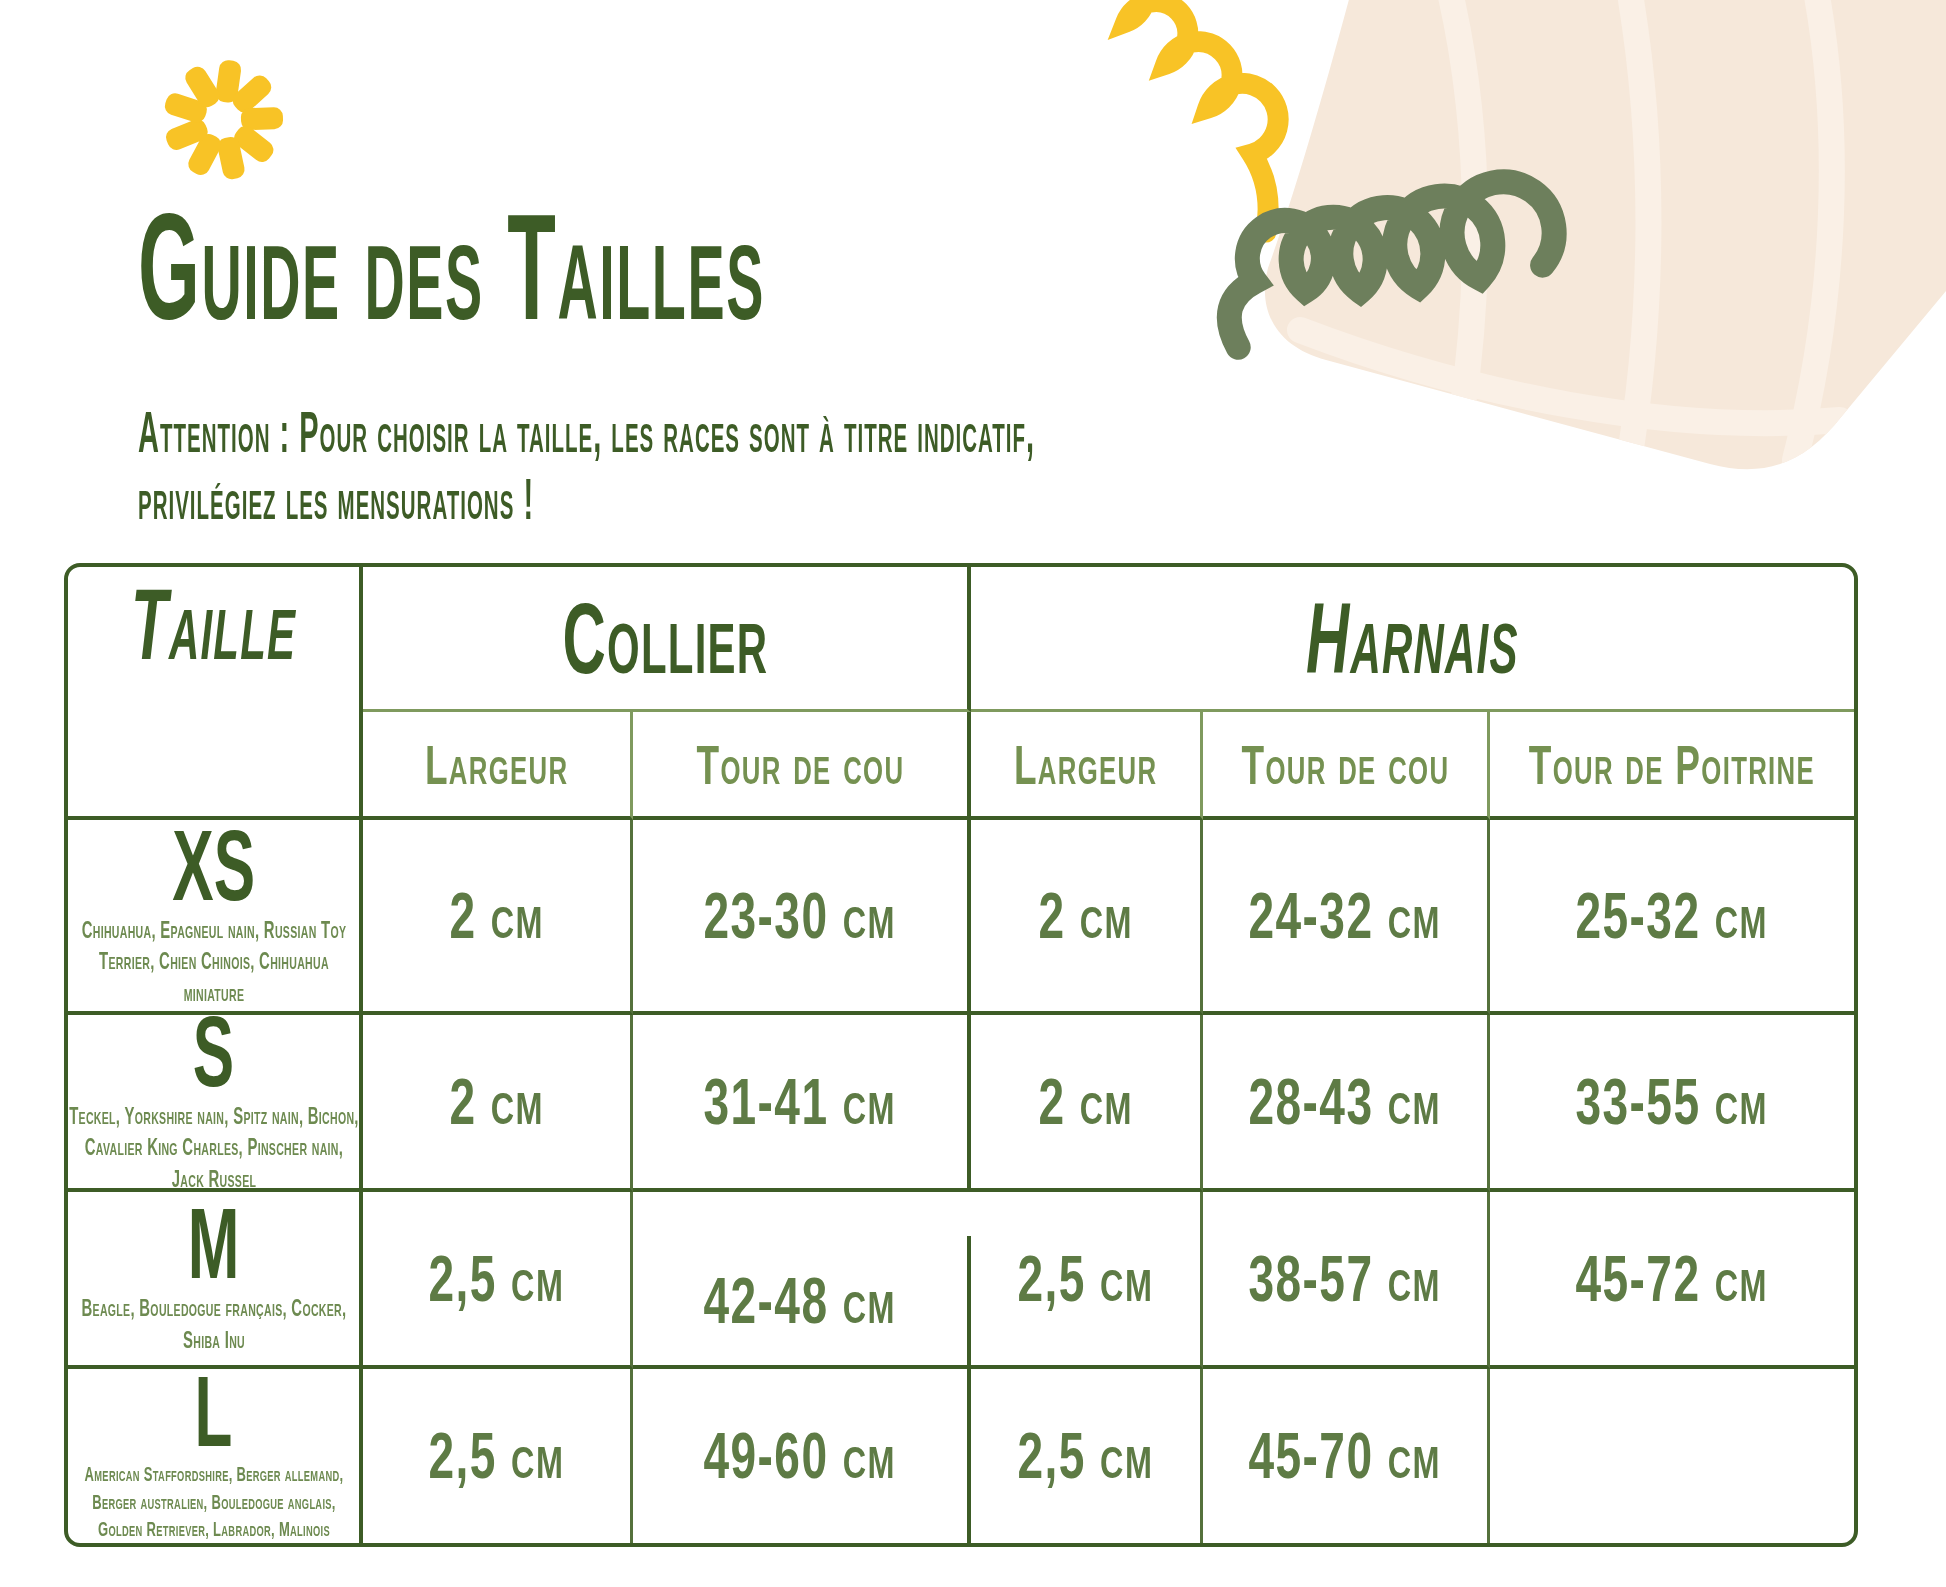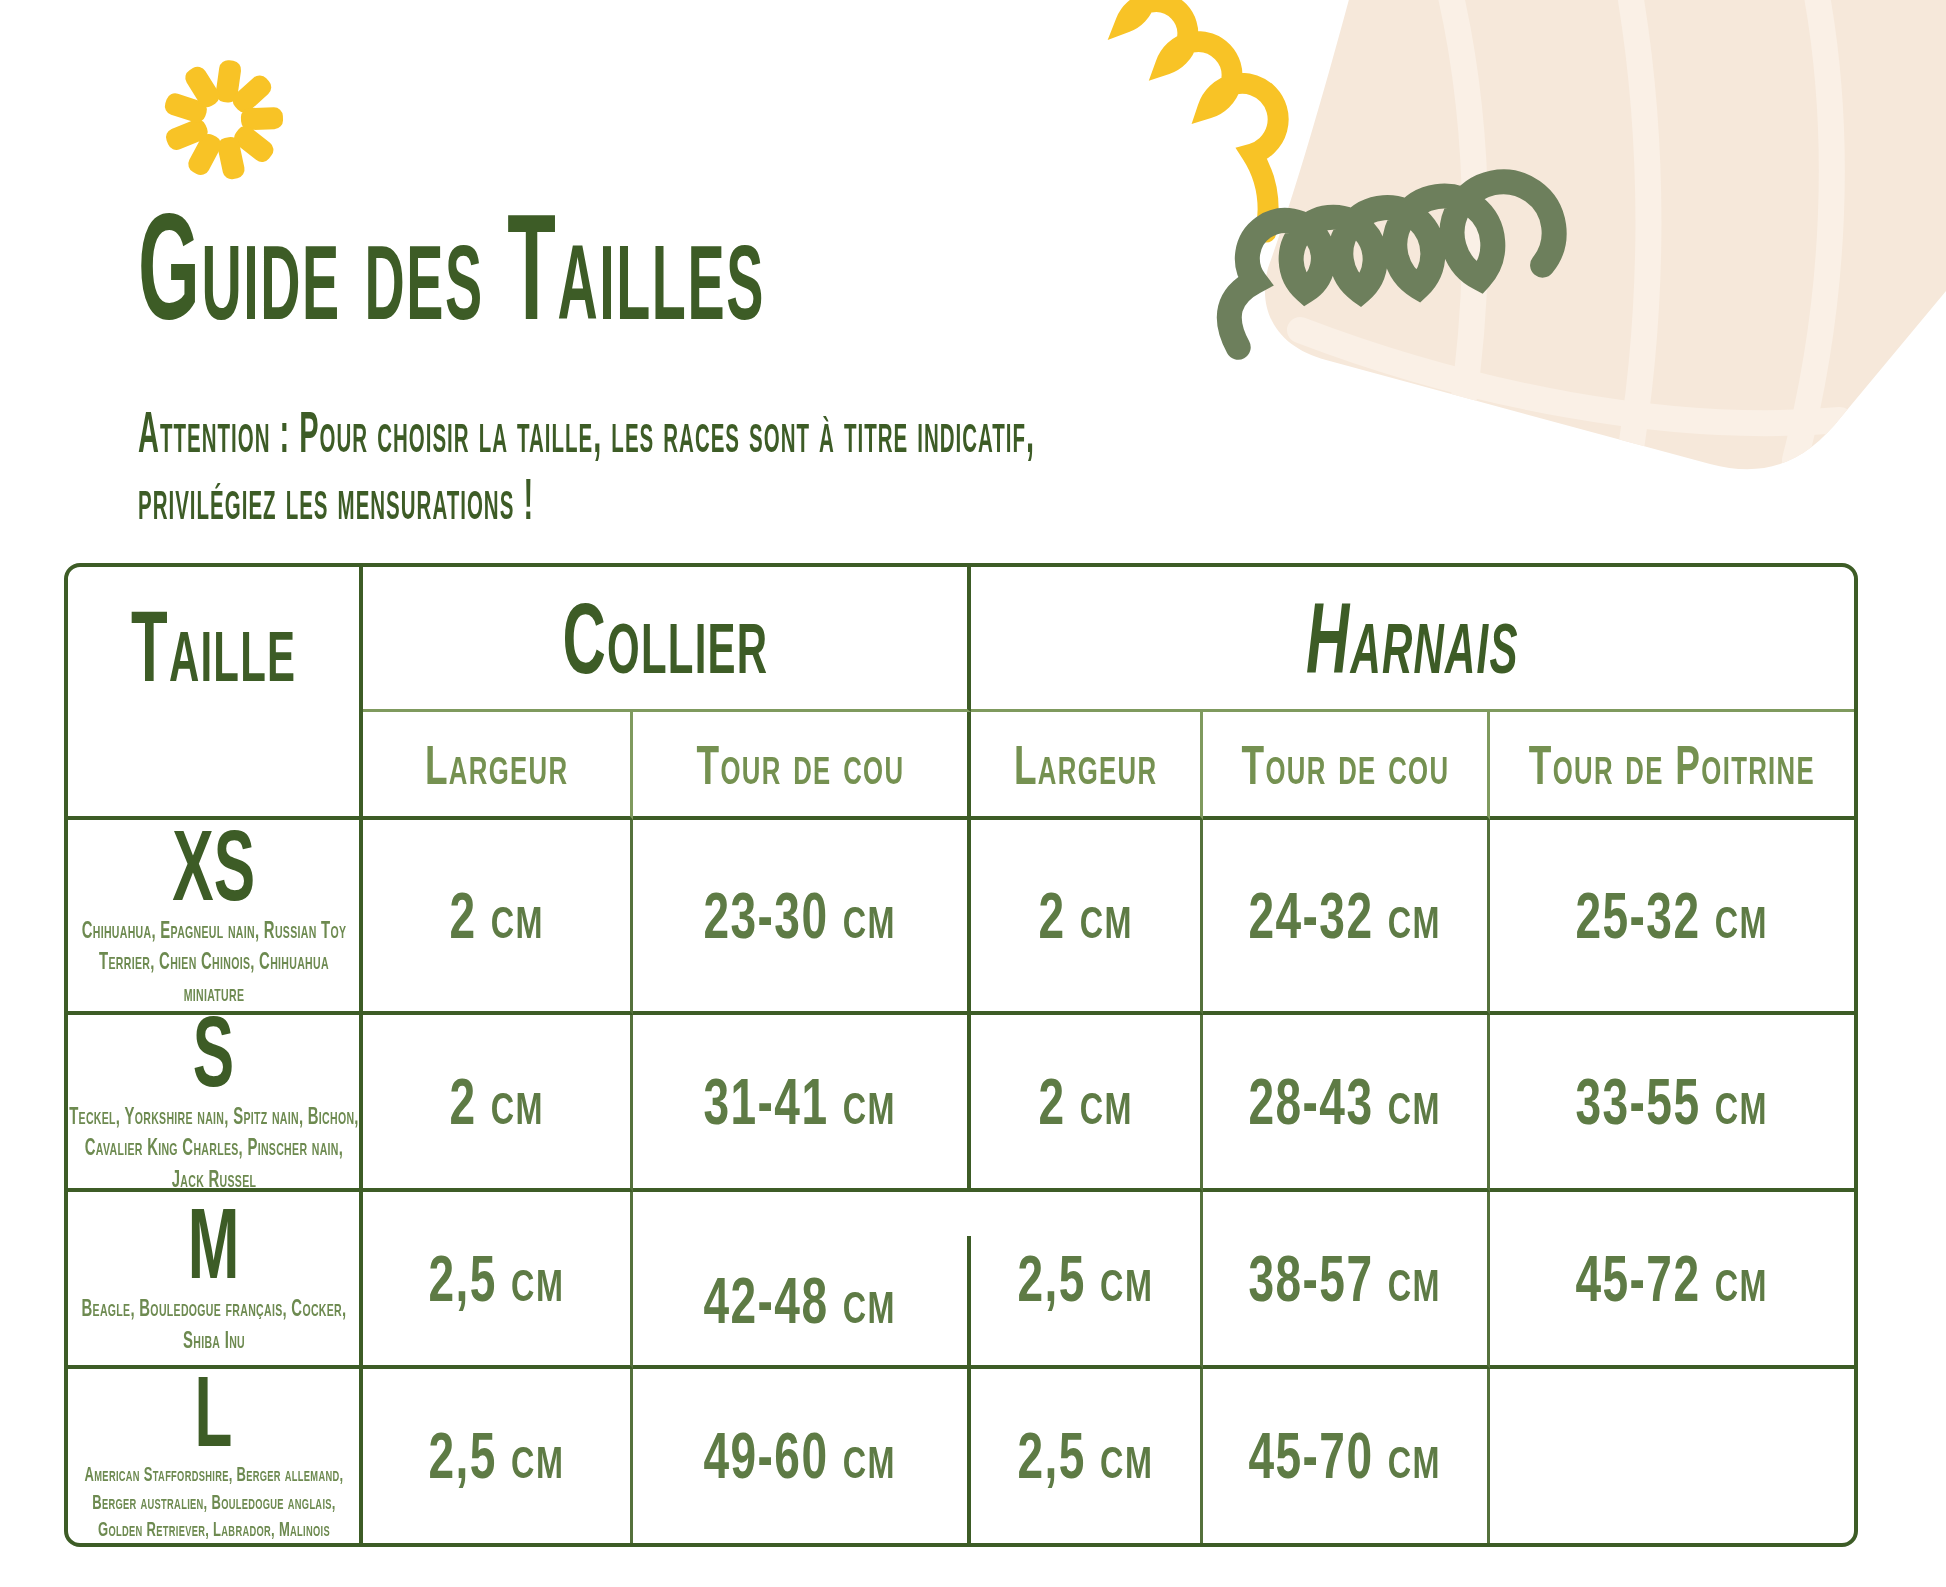--- a/index.html
+++ b/index.html
@@ -51,21 +51,21 @@
   }
   .cell{display:flex;align-items:center;justify-content:center;overflow:hidden;}
   .vr-major{border-right:4px solid var(--dark_green);}
   .vr-minor{border-right:3px solid var(--mid_border);}
   .vr-light{border-right:3px solid var(--light_border);}
   .hb-dark{border-bottom:4px solid var(--dark_green);}
   .hb-light{border-bottom:3px solid var(--light_border);}
 
   .group-head{font-size:100px;color:var(--dark_green);letter-spacing:2px;}
   .group-head .sc{transform:scaleX(.60);transform-origin:center;}
-  .taille-head{align-items:flex-start;padding-top:22px;}
+  .taille-head{align-items:flex-start;font-style:italic;}
 
   .sub-head{font-size:56px;color:var(--sage_green);letter-spacing:2px;}
   .sub-head .sc{transform:scaleX(.66);transform-origin:center;}
 
   .value{font-size:64px;color:var(--value_green);letter-spacing:2px;}
   .value .sc{transform:scaleX(.72);transform-origin:center;}
 
   .size-cell{flex-direction:column;justify-content:center;gap:6px;padding:19px 0;}
   .size-letter{font-size:100px;line-height:.85;color:var(--dark_green);}
   .size-letter .sc{transform:scaleX(.62);transform-origin:center;}

